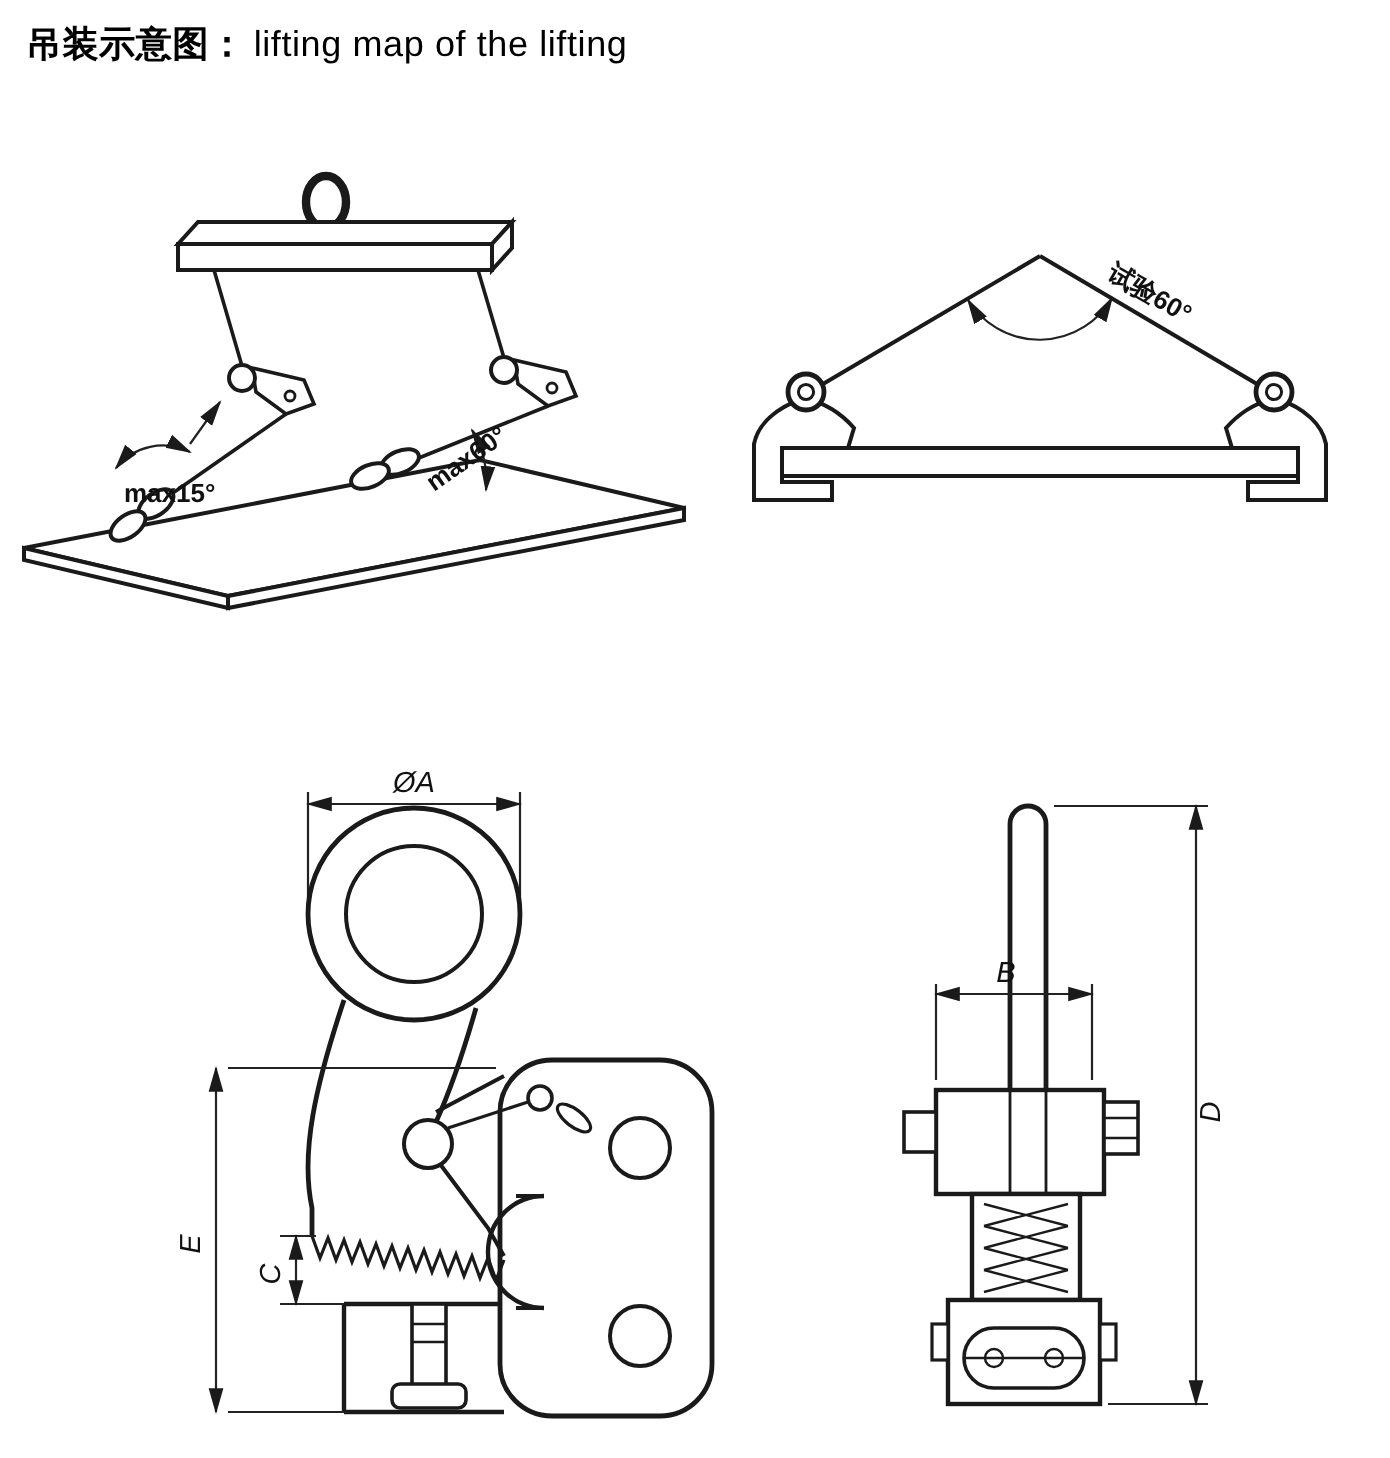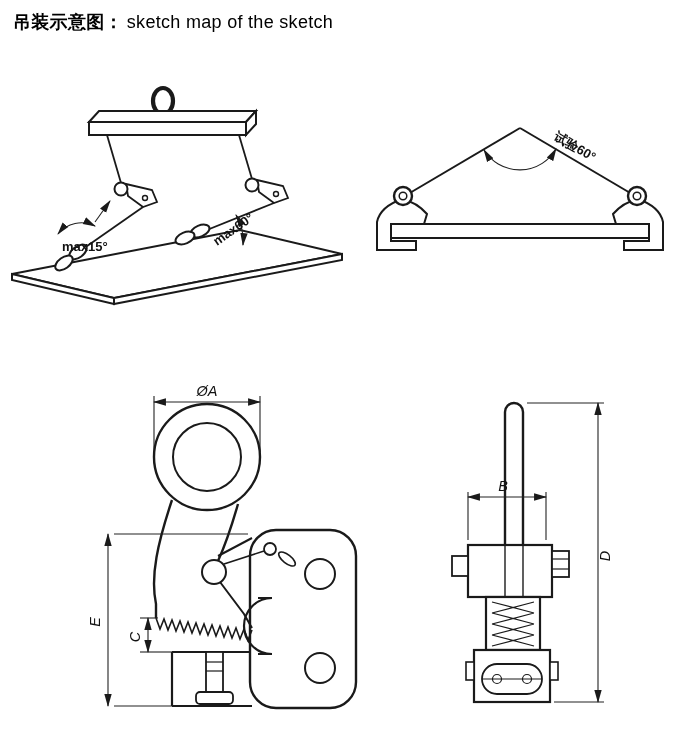--- a/index.html
+++ b/index.html
@@ -18,21 +18,21 @@
   .wh  { stroke:#1a1a1a; fill:#ffffff; }
   .dim { stroke:#222222; stroke-width:1.1; fill:none; }
   text { fill:#111111; font-size:13px; font-family:"Liberation Sans","DejaVu Sans",sans-serif; }
   text.dimlab { font-size:14.5px; font-style:italic; }
   text.ann { font-size:13px; font-weight:bold; }
 </style>
 </head>
 <body>
 
 <div class="title">
-  <span class="zh">吊装示意图：</span><span class="en">sketch map of the sketch</span>
+  <span class="zh">吊装示意图：</span><span class="en">lifting map of the lifting</span>
 </div>
 
 <svg class="fig" width="695" height="729" viewBox="0 0 695 729" xmlns="http://www.w3.org/2000/svg">
   <defs>
     <marker id="arrowhead" viewBox="0 0 12 8" refX="11" refY="4" markerWidth="13" markerHeight="9" markerUnits="userSpaceOnUse" orient="auto-start-reverse">
       <path d="M0,0.6 L12,4 L0,7.4 Z" fill="#1a1a1a"></path>
     </marker>
   </defs>
 
   <g>

